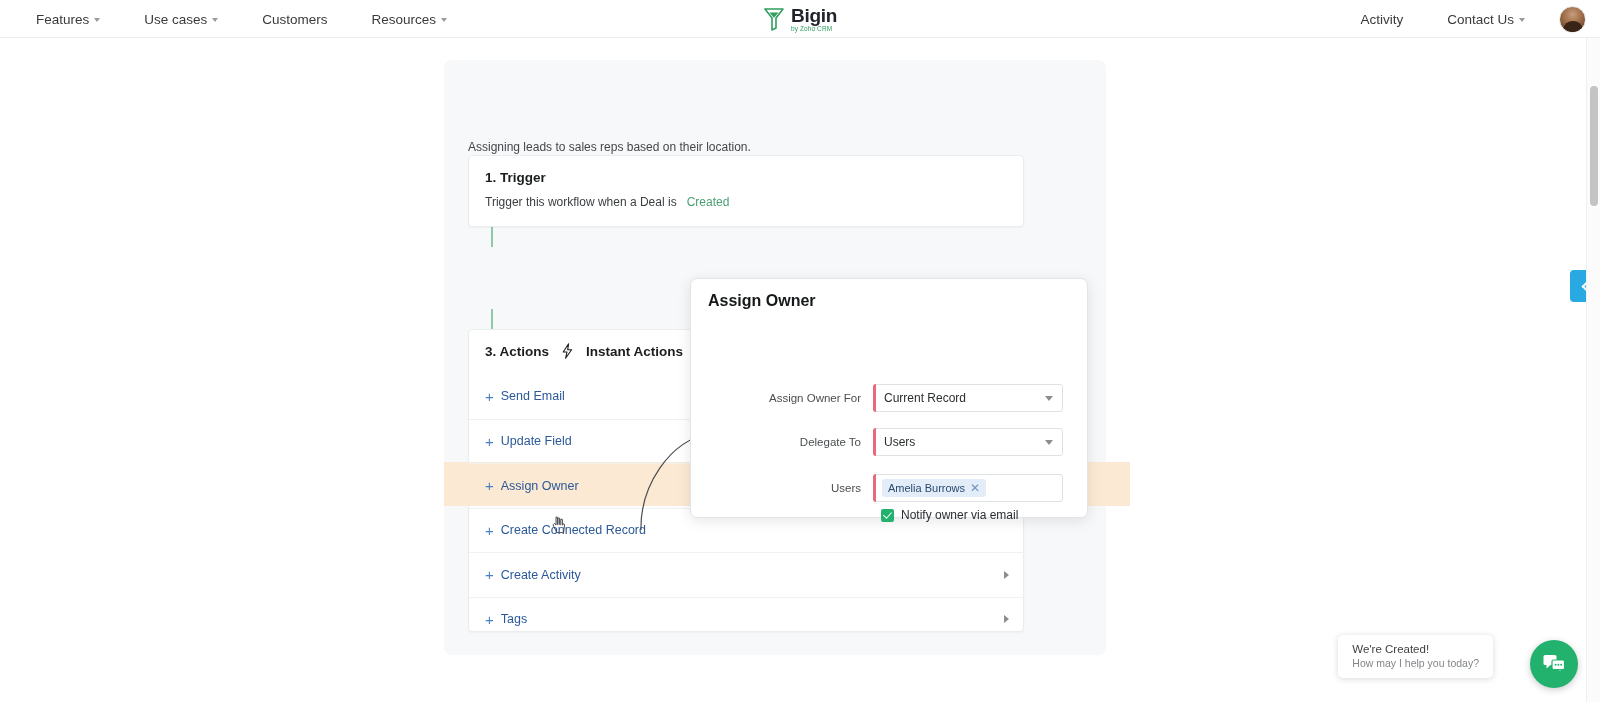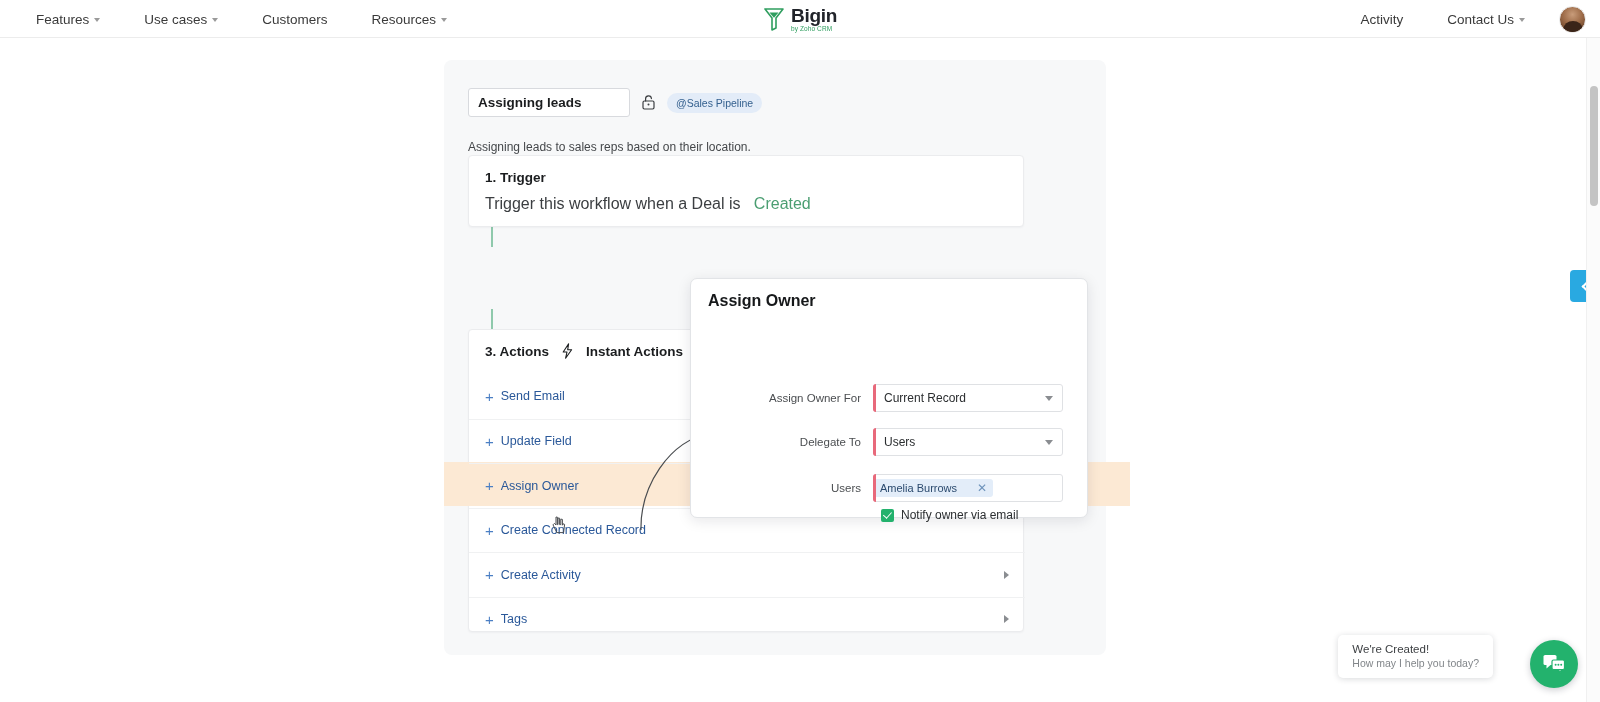--- a/index.html
+++ b/index.html
@@ -128,21 +128,21 @@
   }
   .conn-1 { top: 167px; height: 20px; }
   .conn-2 { top: 249px; height: 20px; }
 
   .card-title {
     font-size: 13.5px; font-weight: bold; color: #1b1d1f;
   }
   .trigger-title { position: absolute; left: 16px; top: 14px; }
   .trigger-line {
     position: absolute; left: 16px; top: 39px;
-    font-size: 16px; color: #3b3e41;
+    font-size: 12px; color: #3b3e41;
   }
   .green-token { color: #4b9e72; }
 
   .cond-title { position: absolute; left: 16px; top: 12px; }
   .cond-row {
     position: absolute; left: 16px; top: 36px;
     display: flex; align-items: center; gap: 12px;
   }
   .cond-num {
     width: 18px; height: 18px; border-radius: 50%;
@@ -257,24 +257,24 @@
     width: 0; height: 0;
     border-left: 4px solid transparent;
     border-right: 4px solid transparent;
     border-top: 5px solid #8a8d91;
   }
   .row-owner-for { top: 105px; }
   .row-delegate  { top: 149px; }
   .row-users     { top: 195px; }
 
   .chip {
-    display: inline-flex; align-items: center; gap: 20px;
+    display: inline-flex; align-items: center; gap: 5px;
     background: #e3edf9; color: #2b4a6e;
     font-size: 11px; border-radius: 3px;
-    padding: 3px 6px; 
+    padding: 3px 6px; margin-left: 8px;
   }
   .chip-x { color: #6e93bb; font-size: 12px; cursor: pointer; line-height: 1; }
 
   .notify-row {
     position: absolute; left: 190px; top: 229px;
     display: flex; align-items: center; gap: 7px;
   }
   .checkbox {
     width: 13px; height: 13px; border-radius: 2px;
     background: #23b26d; position: relative;
@@ -376,31 +376,20 @@
       <span class="caret"></span>
     </div>
     <div class="avatar"></div>
   </div>
 </div>
 
 <div class="page">
 
   <div class="workflow-panel">
 
-    <div class="wf-header">
-      <div class="wf-title-row">
-        <input class="wf-title-input" type="text" value="Assigning leads" style="">
-        <svg class="lock-icon" viewBox="0 0 13 15">
-          <rect x="1" y="6" width="11" height="8" rx="1.4" fill="none" stroke="#3b3e41" stroke-width="1.2"></rect>
-          <path d="M3.6 6 V3.8 A2.9 2.9 0 0 1 9.4 3.6" fill="none" stroke="#3b3e41" stroke-width="1.2" stroke-linecap="round"></path>
-          <circle cx="6.5" cy="9.6" r="1" fill="#3b3e41"></circle>
-        </svg>
-        <span class="pipeline-badge">@Sales Pipeline</span>
-      </div>
-    </div>
     <div class="wf-desc">Assigning leads to sales reps based on their location.</div>
 
     <div class="connector conn-1"></div>
     <div class="connector conn-2"></div>
 
     <div class="card card-trigger">
       <div class="card-title trigger-title">1. Trigger</div>
       <div class="trigger-line">
         <span>Trigger this workflow when a Deal is</span>
         &nbsp;&nbsp;<span class="green-token">Created</span>

